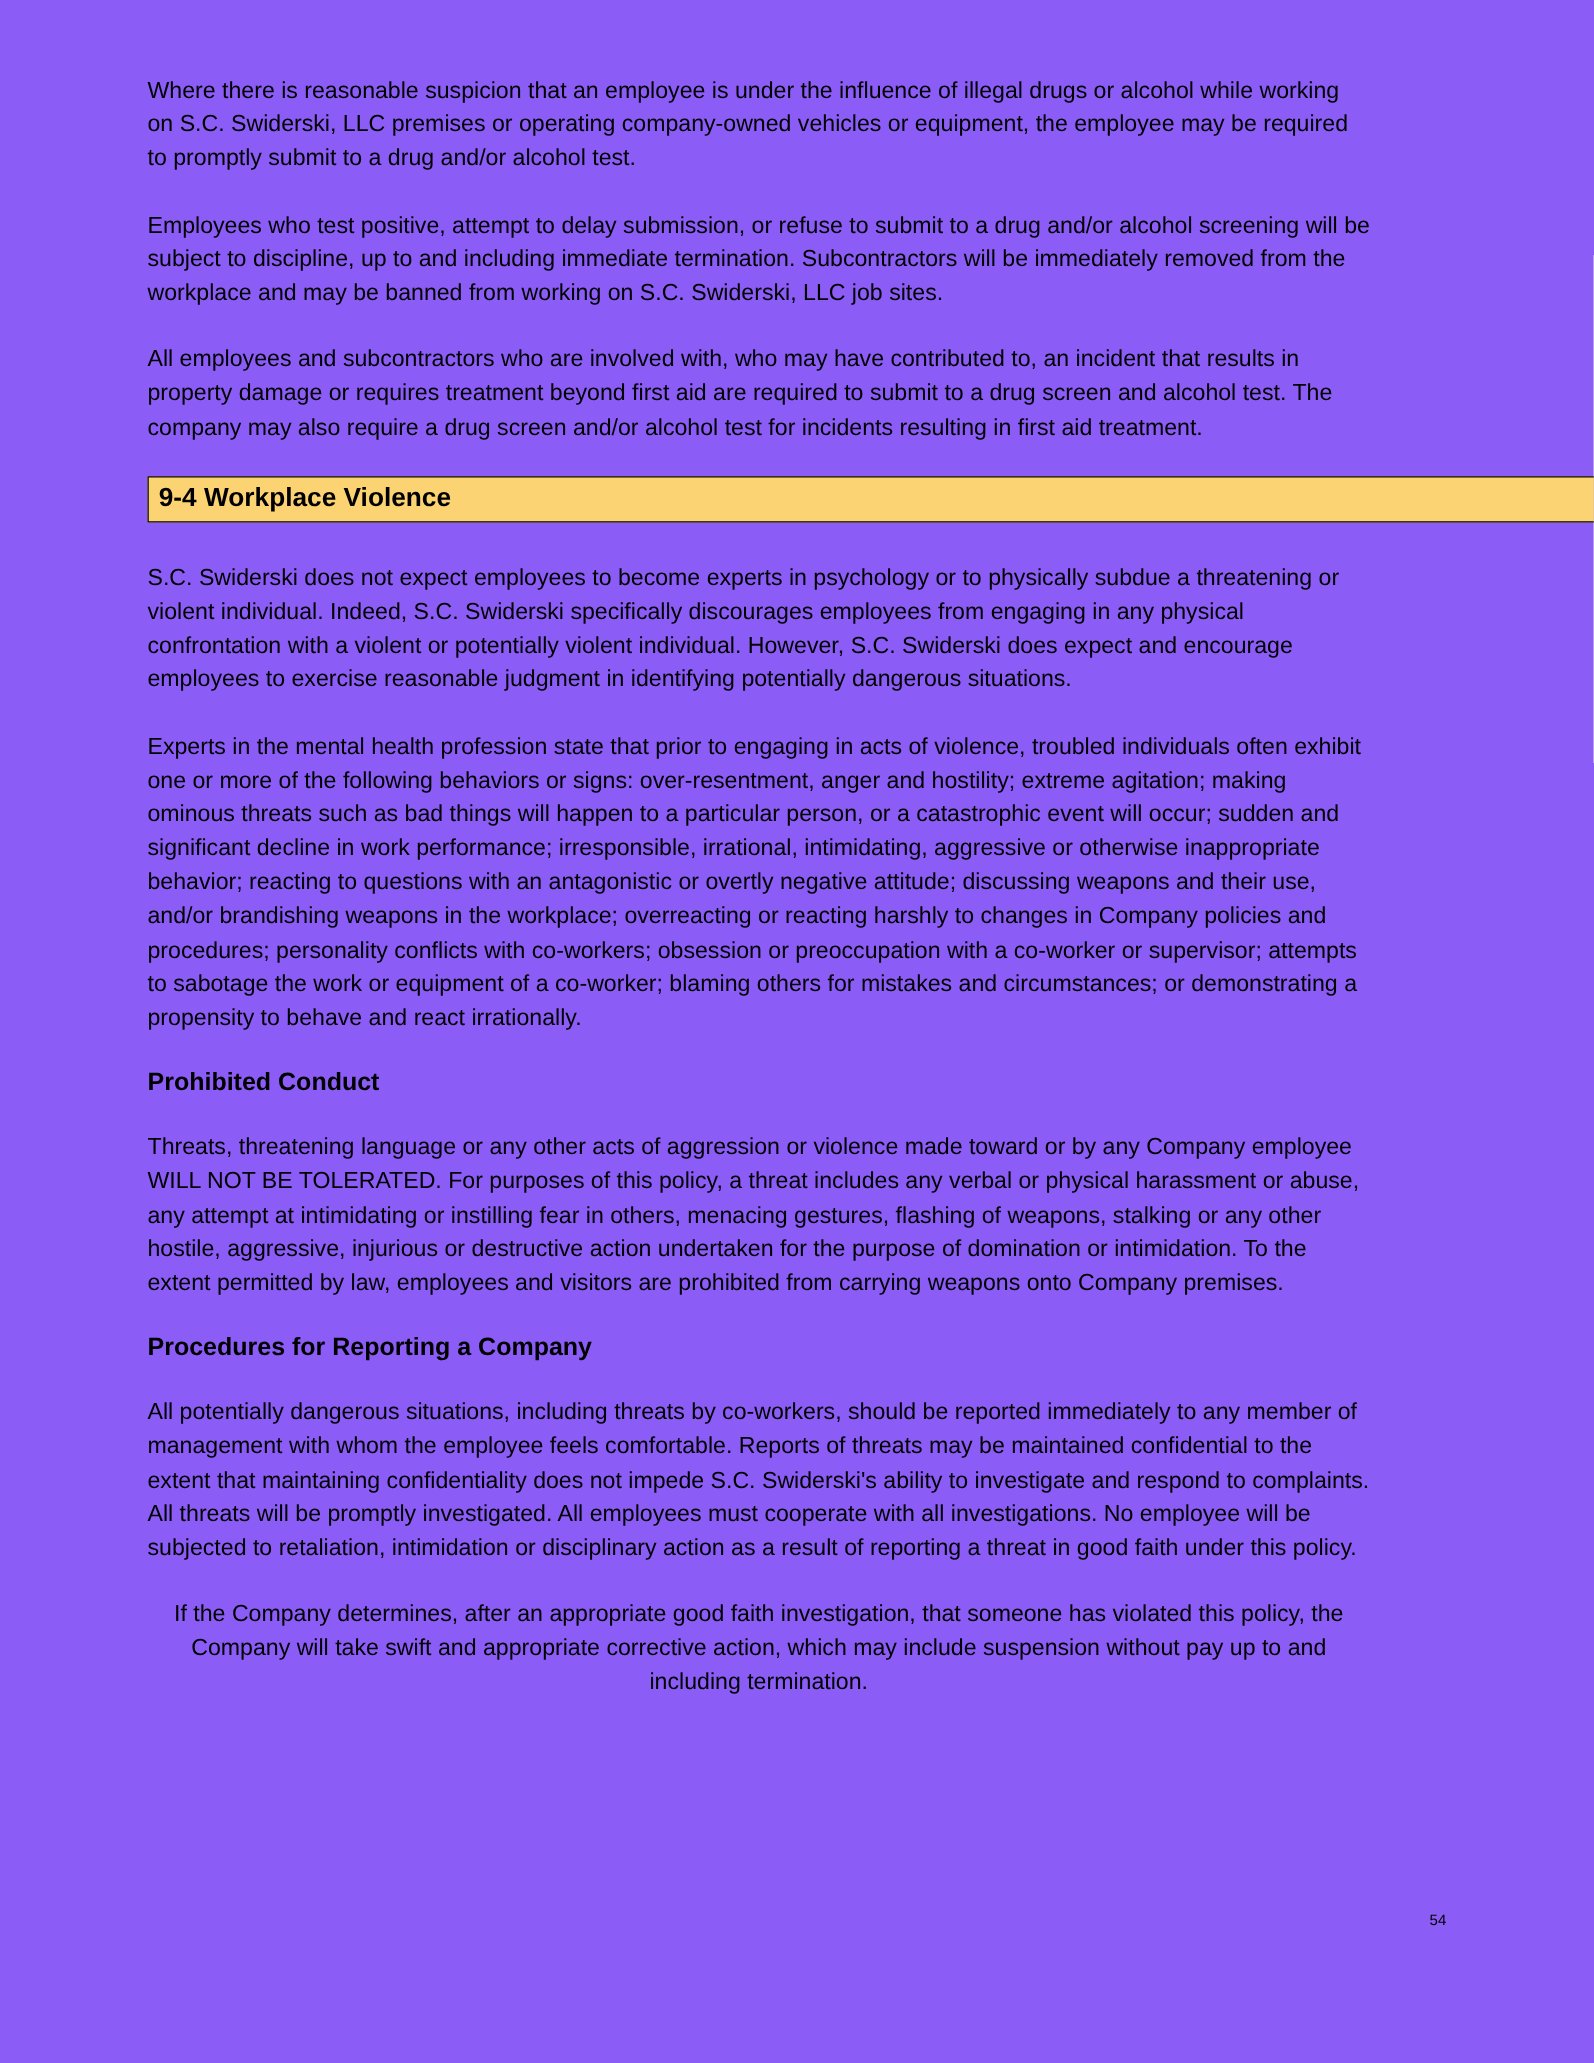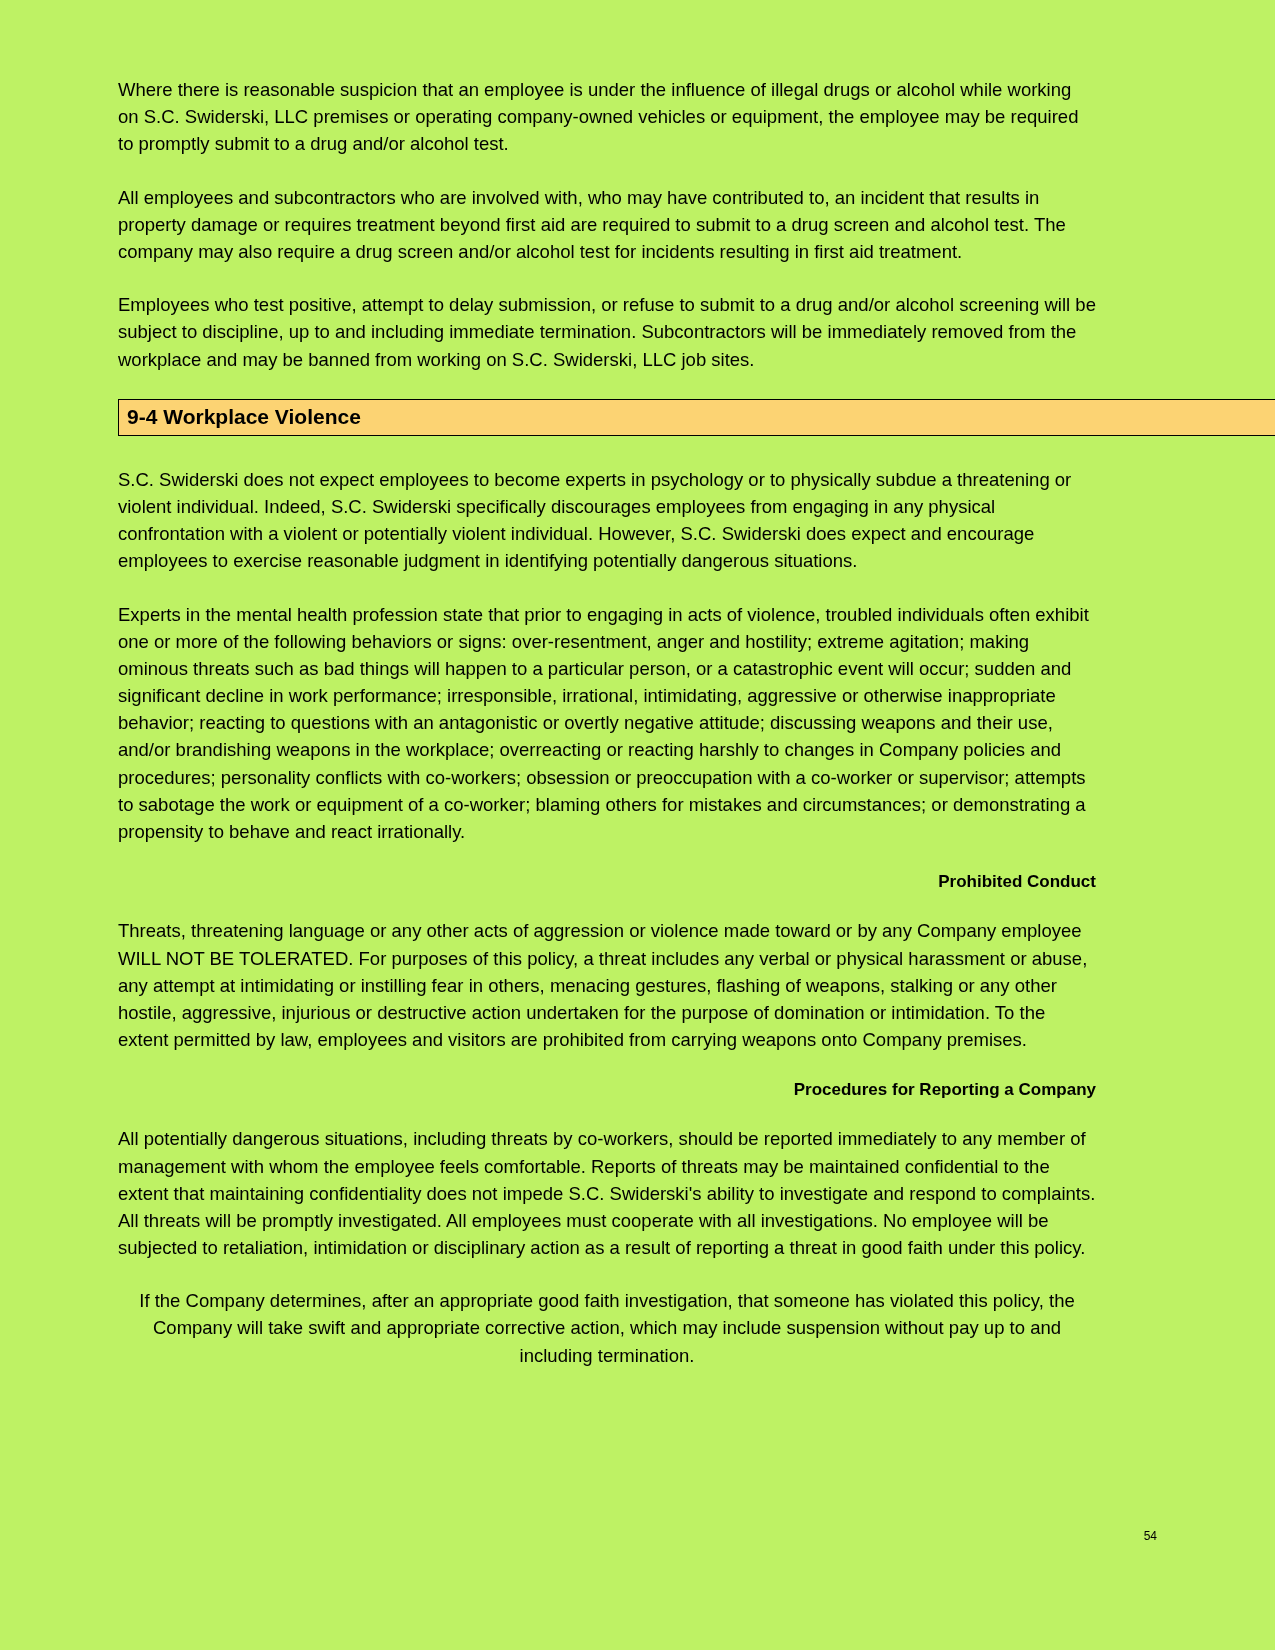--- a/index.html
+++ b/index.html
@@ -8,23 +8,23 @@
     background: #ffffff;
   }
   body {
     font-family: "Liberation Sans", sans-serif;
     color: #000000;
   }
   .page {
     width: 1275px;
     height: 1650px;
     position: relative;
-    background: #bef264;
+    background: #8b5cf6;
     box-sizing: border-box;
-    padding: 76px 118px 40px 118px;
+    padding: 58px 118px 40px 118px;
   }
   .doc-body {
     width: 978px;
   }
   p.para {
     font-size: 18.5px;
     line-height: 1.47;
     margin: 0 0 26px 0;
     text-align: left;
     color: #000000;
@@ -41,44 +41,43 @@
     box-sizing: border-box;
     width: 1172px;
   }
   .section-banner .section-title {
     font-size: 21px;
     font-weight: bold;
     line-height: 1.1;
     color: #000000;
   }
   h3.subhead {
-    font-size: 17px;
+    font-size: 20px;
     font-weight: bold;
     margin: 0 0 24px 0;
     line-height: 1.3;
-    text-align: right;
   }
   .page-number {
     position: absolute;
     right: 118px;
     bottom: 107px;
     font-size: 12px;
     color: #000000;
     text-align: center;
   }
 </style>
 </head>
 <body>
 
 <div class="page">
   <div class="doc-body">
 
     <p class="para">Where there is reasonable suspicion that an employee is under the influence of illegal drugs or alcohol while working on S.C. Swiderski, LLC premises or operating company-owned vehicles or equipment, the employee may be required to promptly submit to a drug and/or alcohol test.</p>
+    <p class="para">Employees who test positive, attempt to delay submission, or refuse to submit to a drug and/or alcohol screening will be subject to discipline, up to and including immediate termination. Subcontractors will be immediately removed from the workplace and may be banned from working on S.C. Swiderski, LLC job sites.</p>
     <p class="para">All employees and subcontractors who are involved with, who may have contributed to, an incident that results in property damage or requires treatment beyond first aid are required to submit to a drug screen and alcohol test. The company may also require a drug screen and/or alcohol test for incidents resulting in first aid treatment.</p>
-    <p class="para">Employees who test positive, attempt to delay submission, or refuse to submit to a drug and/or alcohol screening will be subject to discipline, up to and including immediate termination. Subcontractors will be immediately removed from the workplace and may be banned from working on S.C. Swiderski, LLC job sites.</p>
 
     <div class="section-banner">
       <div class="section-title">9-4 Workplace Violence</div>
     </div>
 
     <p class="para">S.C. Swiderski does not expect employees to become experts in psychology or to physically subdue a threatening or violent individual. Indeed, S.C. Swiderski specifically discourages employees from engaging in any physical confrontation with a violent or potentially violent individual. However, S.C. Swiderski does expect and encourage employees to exercise reasonable judgment in identifying potentially dangerous situations.</p>
     <p class="para">Experts in the mental health profession state that prior to engaging in acts of violence, troubled individuals often exhibit one or more of the following behaviors or signs: over-resentment, anger and hostility; extreme agitation; making ominous threats such as bad things will happen to a particular person, or a catastrophic event will occur; sudden and significant decline in work performance; irresponsible, irrational, intimidating, aggressive or otherwise inappropriate behavior; reacting to questions with an antagonistic or overtly negative attitude; discussing weapons and their use, and/or brandishing weapons in the workplace; overreacting or reacting harshly to changes in Company policies and procedures; personality conflicts with co-workers; obsession or preoccupation with a co-worker or supervisor; attempts to sabotage the work or equipment of a co-worker; blaming others for mistakes and circumstances; or demonstrating a propensity to behave and react irrationally.</p>
 
     <h3 class="subhead">Prohibited Conduct</h3>
     <p class="para">Threats, threatening language or any other acts of aggression or violence made toward or by any Company employee WILL NOT BE TOLERATED. For purposes of this policy, a threat includes any verbal or physical harassment or abuse, any attempt at intimidating or instilling fear in others, menacing gestures, flashing of weapons, stalking or any other hostile, aggressive, injurious or destructive action undertaken for the purpose of domination or intimidation. To the extent permitted by law, employees and visitors are prohibited from carrying weapons onto Company premises.</p>

